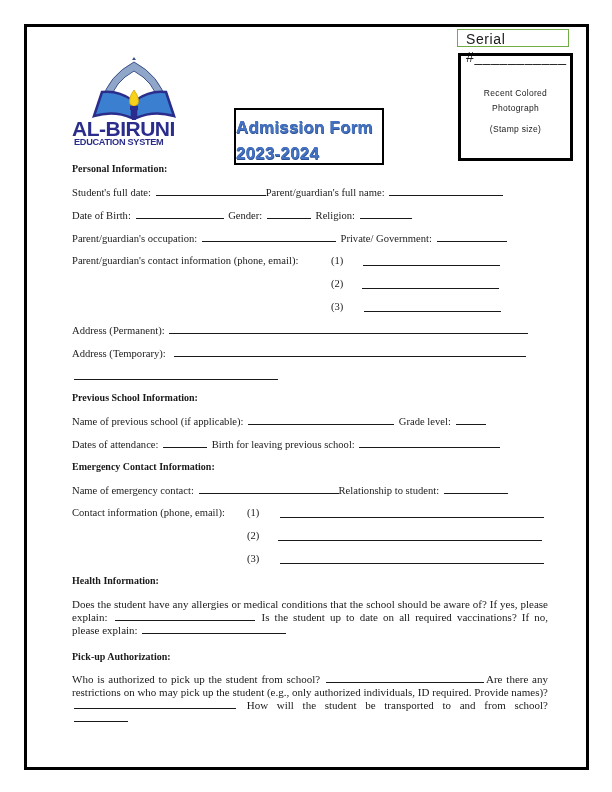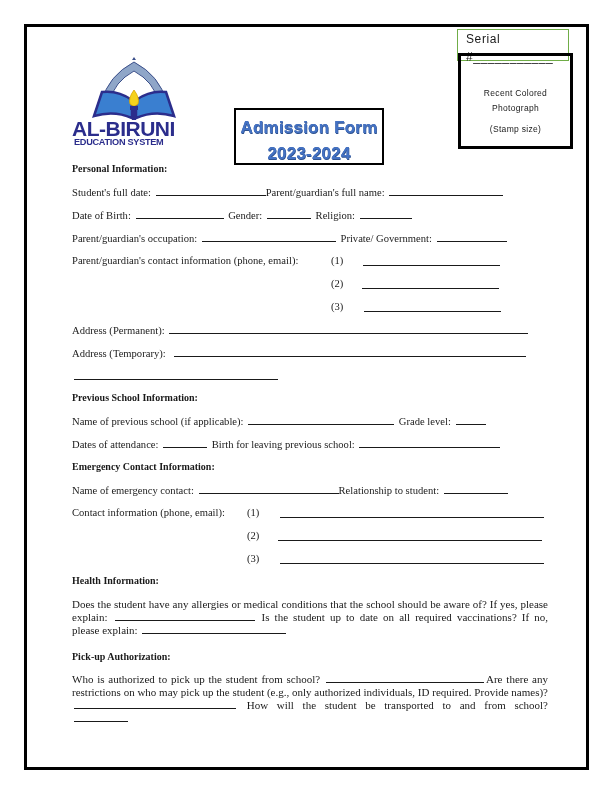--- a/index.html
+++ b/index.html
@@ -1,26 +1,26 @@
 <!DOCTYPE html>
 <html><head>
 <meta charset="utf-8">
 <style>
   html, body { margin: 0; padding: 0; background: #ffffff; }
   body { width: 612px; height: 792px; position: relative; overflow: hidden; font-family: "Liberation Serif", "DejaVu Serif", serif; color: #1a1a1a; }
   .page-frame { position: absolute; left: 24px; top: 24px; width: 559px; height: 740px; border: 3px solid #000; box-sizing: content-box; }
   .abs { position: absolute; }
 
-  .serial-box { position: absolute; left: 457px; top: 29px; width: 112px; height: 32px; border: 1.5px solid #70ad47; font-family: "Liberation Sans", "DejaVu Sans", sans-serif; font-size: 12px; letter-spacing: 0.6px; line-height: 18px; padding-left: 8px; box-sizing: border-box; }
-  .photo-box { position: absolute; left: 458px; top: 53px; width: 115px; height: 96px; border: 3px solid #000; box-sizing: border-box; font-family: "Liberation Sans", "DejaVu Sans", sans-serif; font-size: 8.5px; text-align: center; letter-spacing: 0.3px; }
+  .serial-box { position: absolute; left: 457px; top: 29px; width: 112px; height: 18px; border: 1.5px solid #70ad47; font-family: "Liberation Sans", "DejaVu Sans", sans-serif; font-size: 14px; letter-spacing: 0.6px; line-height: 18px; padding-left: 8px; box-sizing: border-box; }
+  .photo-box { position: absolute; left: 458px; top: 53px; width: 115px; height: 108px; border: 3px solid #000; box-sizing: border-box; font-family: "Liberation Sans", "DejaVu Sans", sans-serif; font-size: 8.5px; text-align: center; letter-spacing: 0.3px; }
   .photo-box .l1 { position: absolute; top: 32px; left: 0; right: 0; }
   .photo-box .l2 { position: absolute; top: 47px; left: 0; right: 0; }
   .photo-box .l3 { position: absolute; top: 68px; left: 0; right: 0; }
 
-  .title-box { position: absolute; left: 234px; top: 108px; width: 150px; height: 57px; border: 2.5px solid #000; box-sizing: border-box; text-align: center; font-family: "Liberation Sans", "DejaVu Sans", sans-serif; font-weight: bold; color: #4472c4; font-size: 17px; letter-spacing: 0.2px; }
+  .title-box { position: absolute; left: 234px; top: 108px; width: 150px; height: 57px; border: 2.5px solid #000; box-sizing: border-box; font-family: "Liberation Sans", "DejaVu Sans", sans-serif; font-weight: bold; color: #4472c4; font-size: 17px; letter-spacing: 0.2px; }
   .title-box .t1 { position: absolute; top: 8px; left: 0; right: 0; text-shadow: 0 0 0.6px #2f528f, 0.5px 0.5px 0 #2f528f; }
   .title-box .t2 { position: absolute; top: 34px; left: 0; right: 0; text-shadow: 0 0 0.6px #2f528f, 0.5px 0.5px 0 #2f528f; }
 
   .logo { position: absolute; left: 72px; top: 56px; width: 124px; height: 100px; }
   .logo-name { position: absolute; left: 72px; top: 118px; width: 124px; font-family: "Liberation Sans", "DejaVu Sans", sans-serif; font-weight: bold; color: #2b2d8c; font-size: 21px; letter-spacing: -0.5px; line-height: 21px; }
   .logo-sub { position: absolute; left: 74px; top: 137px; width: 124px; font-family: "Liberation Sans", "DejaVu Sans", sans-serif; font-weight: bold; color: #2b2d8c; font-size: 9.2px; letter-spacing: -0.3px; line-height: 10px; }
 
   .line { position: absolute; left: 72px; font-size: 10.6px; white-space: nowrap; line-height: 13px; }
   .heading { font-weight: bold; font-size: 10px; }
   .u { display: inline-block; border-bottom: 1px solid #1a1a1a; height: 10px; vertical-align: baseline; margin: 0 2px; }

